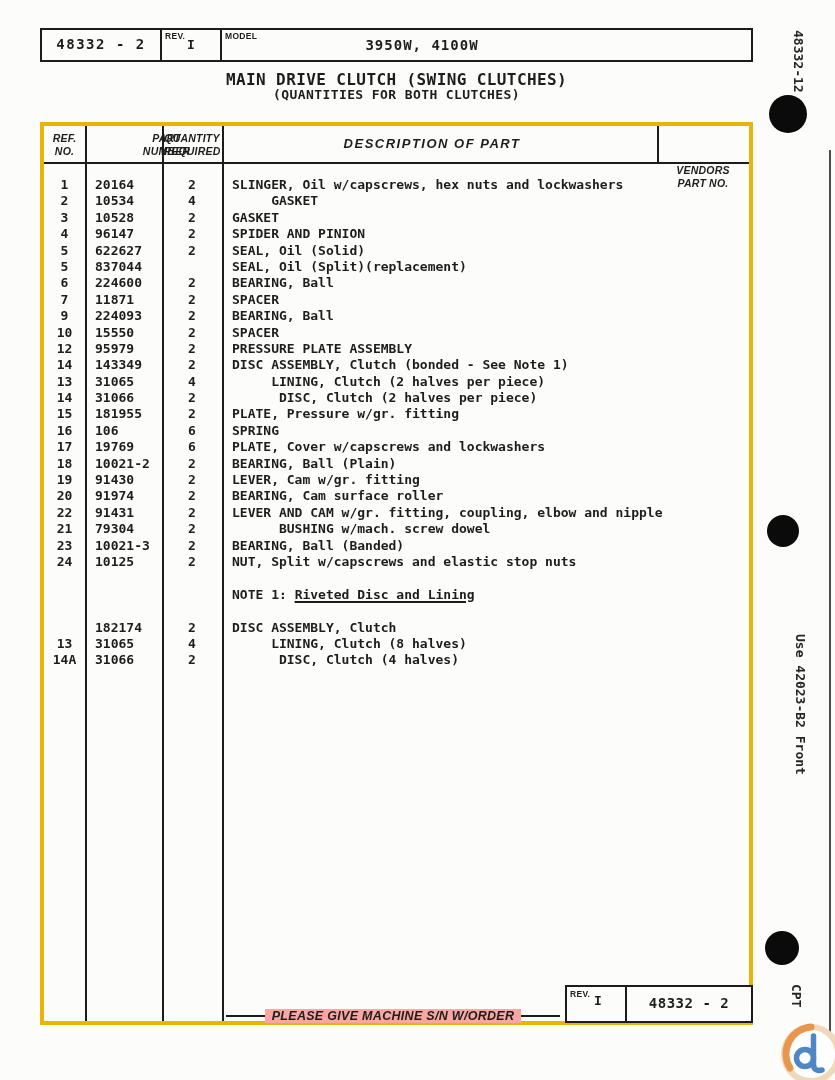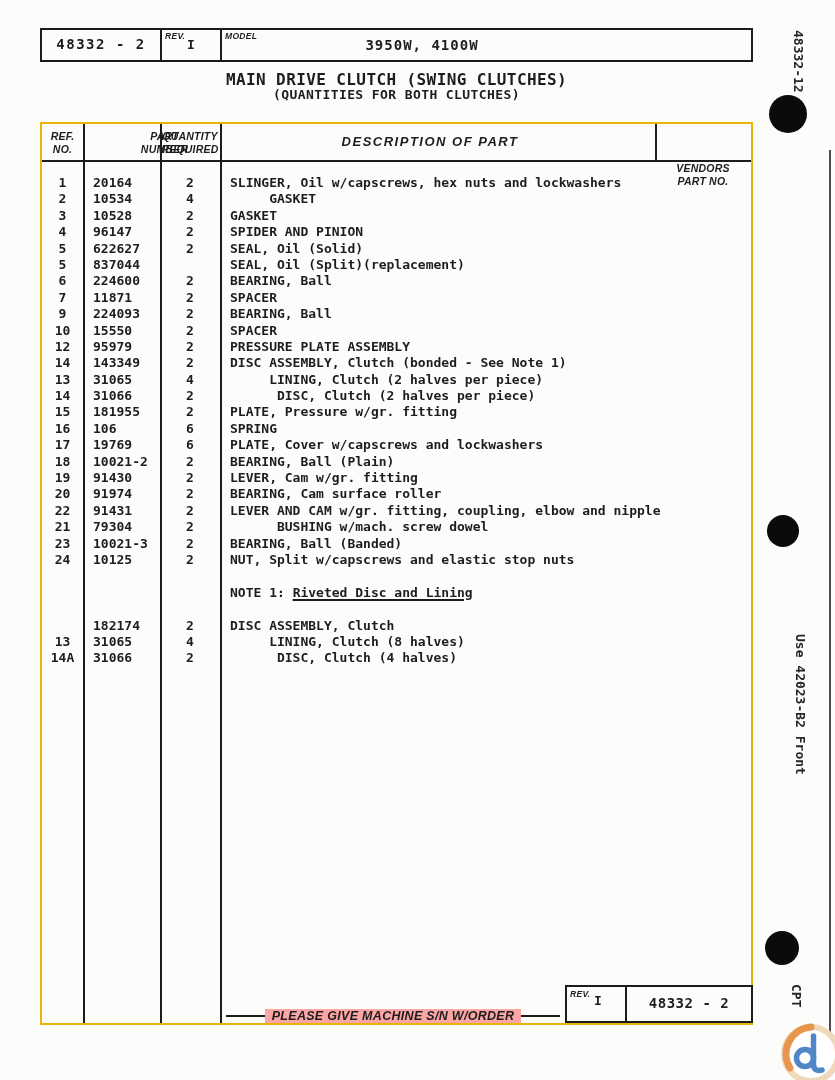--- a/index.html
+++ b/index.html
@@ -2,39 +2,39 @@
 <html><head>
 <meta charset="utf-8">
 <style>
   html,body{margin:0;padding:0;}
   body{
     width:835px;height:1080px;position:relative;overflow:hidden;
     background:#fcfcfa;color:#1d1d1d;
     font-family:"DejaVu Sans Mono",monospace;
   }
   .abs{position:absolute;}
-  .ital{font-family:"Liberation Sans",sans-serif;font-style:italic;font-weight:600;}
+  .ital{font-family:"Liberation Sans",sans-serif;font-weight:600;}
 
   #page-ref{left:40px;top:6px;width:713px;text-align:center;font-size:13px;font-weight:600;letter-spacing:1px;margin-top:43px;}
 
   
   #header-box{left:40px;top:28px;width:713px;height:34px;border:2px solid #1c1c1c;box-sizing:border-box;background:#fcfcfa;}
   .hb-cell{position:absolute;top:0;height:100%;box-sizing:border-box;}
   #hb1{left:0;width:120px;border-right:2px solid #1c1c1c;text-align:center;line-height:29px;font-size:14px;font-weight:600;letter-spacing:1.5px;}
   #hb2{left:120px;width:60px;border-right:2px solid #1c1c1c;}
   #hb3{left:180px;right:0;}
   .mini-label{position:absolute;top:1px;left:3px;font-size:8.5px;letter-spacing:.3px;}
   #hb2 .val{position:absolute;left:0;width:100%;top:7px;text-align:center;font-size:13px;font-weight:600;}
   #hb3 .val{position:absolute;left:0;width:400px;top:7px;text-align:center;font-size:14px;font-weight:600;letter-spacing:1px;}
 
   #title1{left:40px;top:70px;width:713px;text-align:center;font-size:16px;font-weight:600;letter-spacing:.4px;}
   #title2{left:40px;top:87px;width:713px;text-align:center;font-size:13px;font-weight:600;letter-spacing:.4px;}
 
   
-  #parts-table{left:40px;top:122px;width:713px;height:903px;border:2px solid #eab308;box-sizing:border-box;}
+  #parts-table{left:40px;top:122px;width:713px;height:903px;border:4px solid #eab308;box-sizing:border-box;}
   .divider{position:absolute;top:0;bottom:0;width:2px;background:#1c1c1c;}
   #div-ref{left:41px;} #div-part{left:118px;} #div-qty{left:178px;}
   #head-band{position:absolute;left:0;right:0;top:0;height:36px;border-bottom:2px solid #1c1c1c;}
   #div-vendors{position:absolute;left:613px;top:0;height:36px;width:2px;background:#1c1c1c;}
   .hlab{position:absolute;font-family:"Liberation Sans",sans-serif;font-style:italic;font-weight:600;
         font-size:10.5px;line-height:12.5px;text-align:center;letter-spacing:.2px;}
   #h-ref{left:0;width:41px;top:6px;}
   #h-part{left:41px;width:77px;top:6px;margin-left:43px;}
   #h-qty{left:118px;width:60px;top:6px;}
   #h-desc{left:178px;width:420px;top:0;height:36px;line-height:36px;font-size:13px;letter-spacing:1.5px;}

